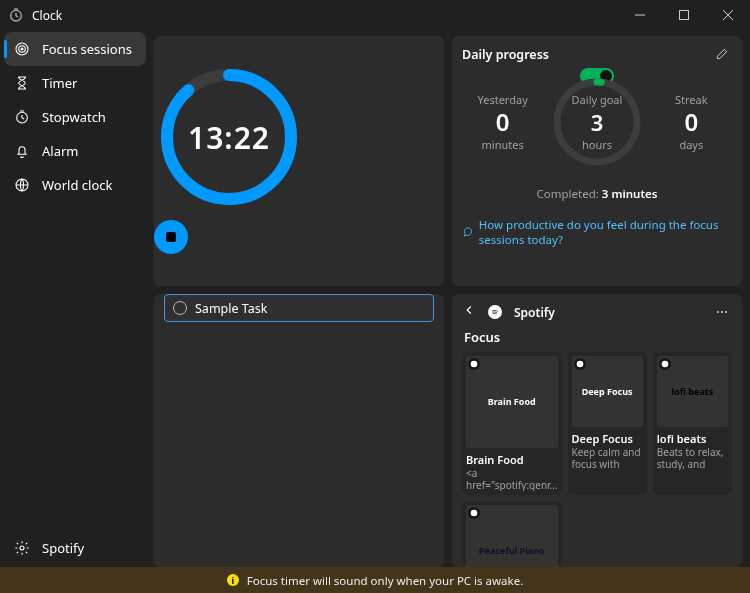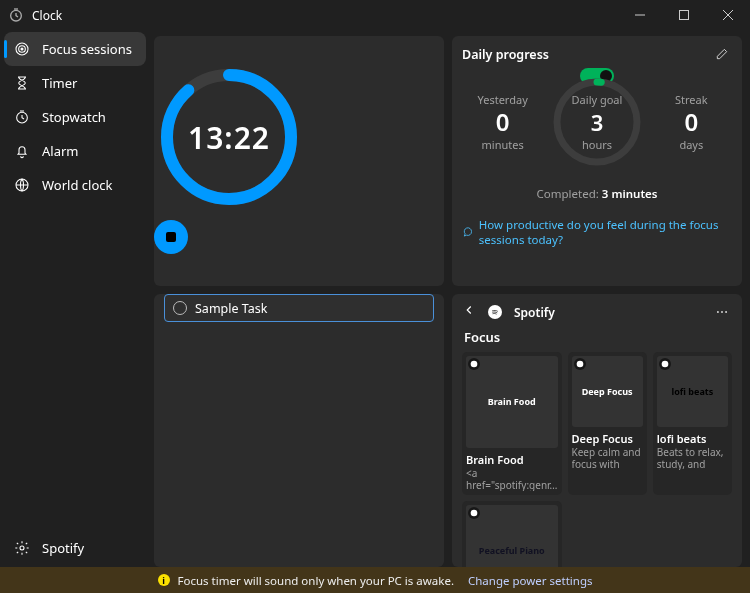--- a/index.html
+++ b/index.html
@@ -419,14 +419,13 @@
         </div>
       </div>
     </div>
 
   </div>
 </div>
 
 <div class="warnbar">
   <span class="dot">i</span>
   <span>Focus timer will sound only when your PC is awake.</span>
-  <span class="link">Change power settings</span>
 </div>
 
 </body></html>

